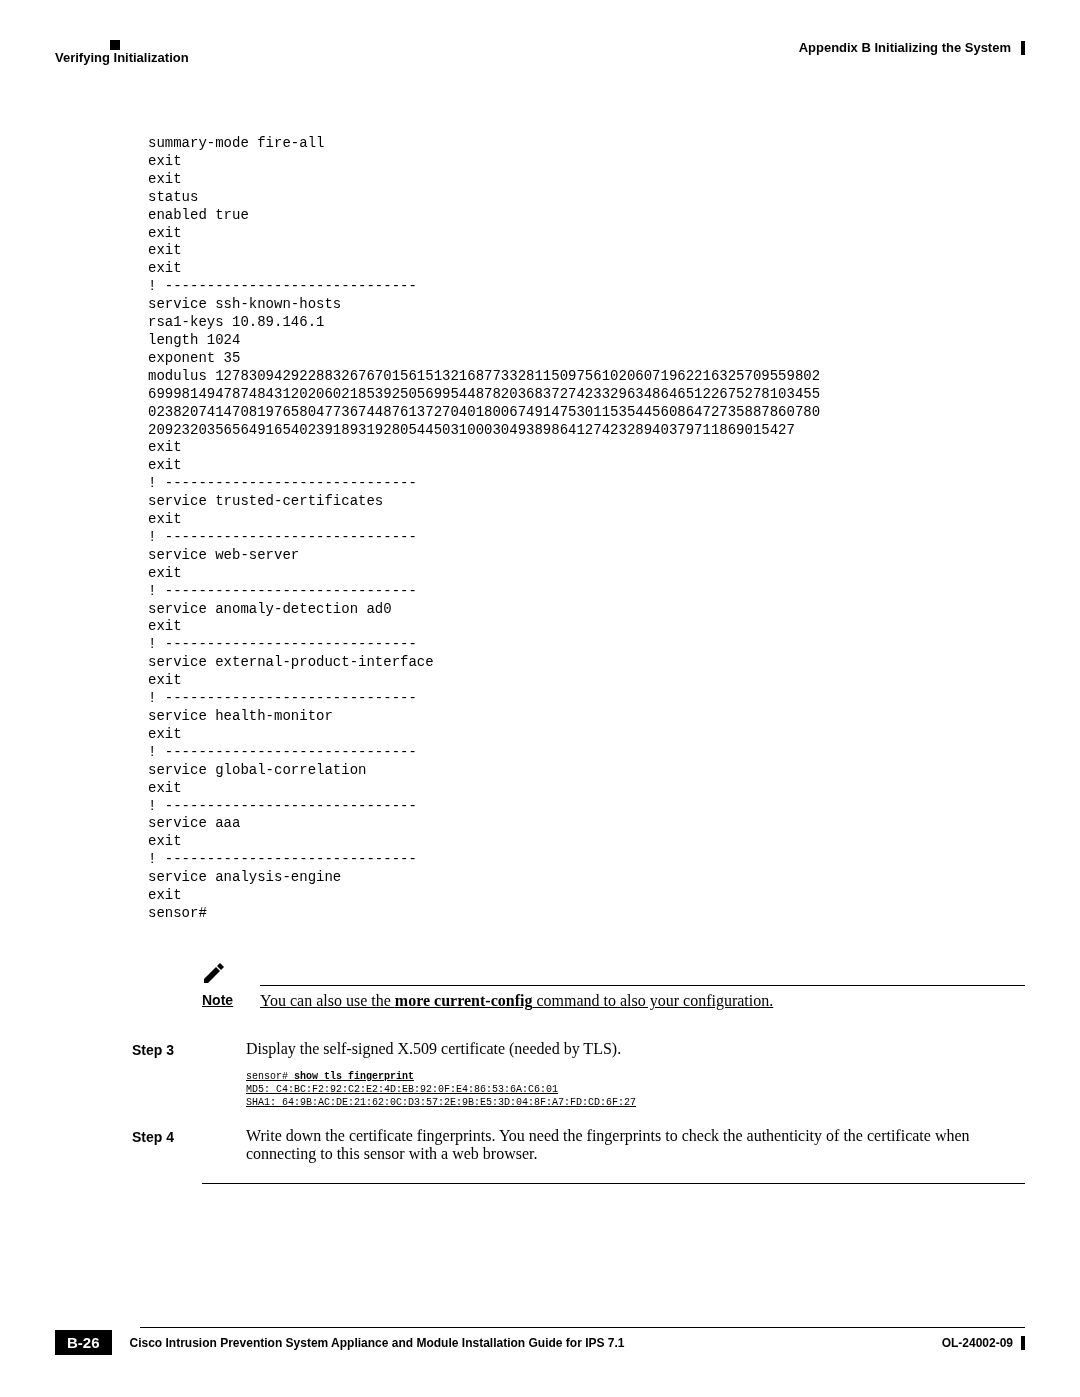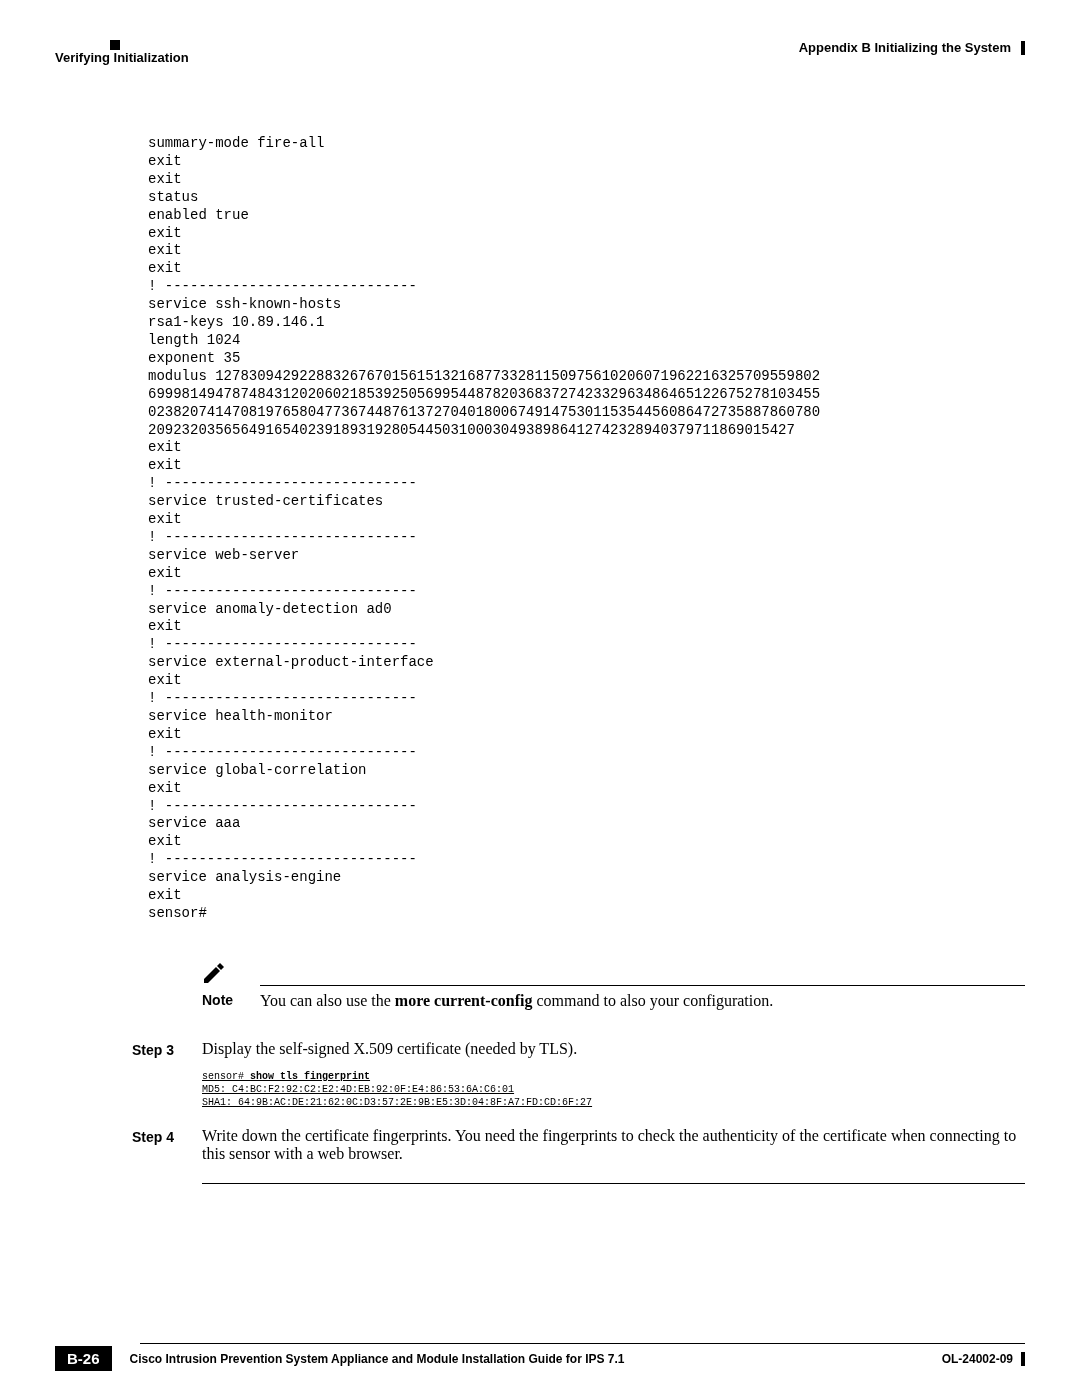--- a/index.html
+++ b/index.html
@@ -65,31 +65,33 @@
   .note-icon svg { display:block; }
   .hr {
     border-top: 1px solid #000;
     margin-left: 58px;
     margin-bottom: 6px;
   }
   .note-text {
     font-size: 16px;
     margin-left: 0;
     display: flex;
+    text-decoration: underline;
   }
   .note-label {
     font-family: Arial, Helvetica, sans-serif;
     font-weight: bold;
     font-size: 14px;
     width: 58px;
   }
   .step {
     display: flex;
     margin-top: 30px;
     font-size: 16px;
+    gap: 44px;
   }
   .step-label {
     font-family: Arial, Helvetica, sans-serif;
     font-weight: bold;
     font-size: 14px;
     width: 70px;
     flex-shrink: 0;
     margin-left: 77px;
     padding-top: 2px;
   }
@@ -108,21 +110,21 @@
     text-decoration: underline;
   }
   .code2 .b { font-weight: bold; }
   .end-rule {
     border-top: 1.5px solid #000;
     margin-left: 147px;
     margin-top: 20px;
   }
   .footer {
     position: absolute;
-    bottom: 26px;
+    bottom: 42px;
     left: 55px;
     right: 55px;
     font-family: Arial, Helvetica, sans-serif;
     font-size: 12px;
     font-weight: bold;
   }
   .footer-line {
     border-top: 1.5px solid #000;
     margin-left: 85px;
     margin-bottom: 2px;

